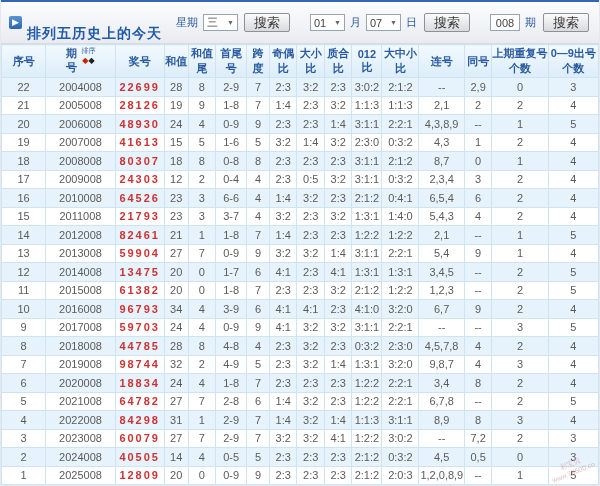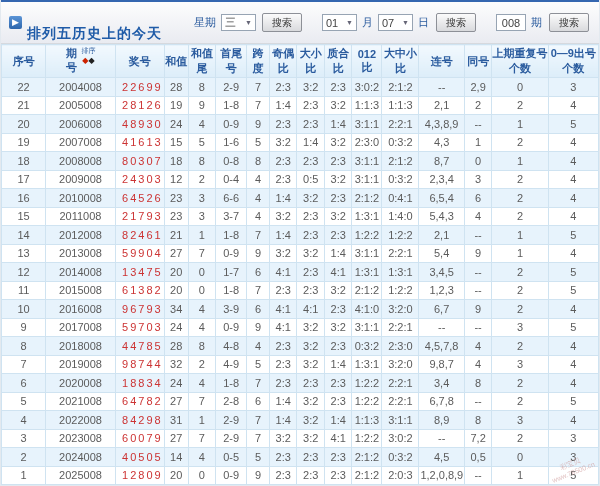--- a/index.html
+++ b/index.html
@@ -27,36 +27,36 @@
     display:inline-flex; align-items:center; justify-content:space-between;
     min-width:35px; height:17px; padding:0 3px; background:#fff;
     border:1px solid #97a4b3; color:#444; font-size:11px; cursor:pointer;
   }
   .selbox .caret { font-size:7px; color:#667; margin-left:3px; }
   .txtbox {
     width:30px; height:17px; border:1px solid #97a4b3; font-size:11px;
     text-align:center; color:#444; font-family:inherit;
   }
   .btn {
-    height:19px; padding:0 9px; margin:0 2px; font-size:10px; color:#333; font-family:inherit;
+    height:19px; padding:0 9px; margin:0 2px; font-size:13px; color:#333; font-family:inherit;
     border:1px solid #8d9097; border-radius:2px; background:linear-gradient(#fbfbfb,#d9dadd);
     cursor:pointer;
   }
   .gap { width:10px; }
   
   .table-wrap { flex:1 1 auto; }
   table { width:100%; height:100%; border-collapse:collapse; table-layout:fixed; }
   th, td { border:1px solid #cfe3f1; text-align:center; vertical-align:middle; overflow:hidden; }
   th {
     background:linear-gradient(#f2f9fe,#dcedf9); color:#2a5b9e;
     font-size:11px; font-weight:bold; height:32px; padding:1px 0;
   }
   td { font-size:11px; color:#5b5b5b; padding:0 1px; background:#fff; }
   tr.alt td { background:#e7f3fc; }
-  td.prize { color:#cc3333; font-weight:normal; letter-spacing:2px;text-align:right; }
+  td.prize { color:#cc3333; font-weight:bold; letter-spacing:2px; }
   
   .ph { display:flex; align-items:flex-start; justify-content:center; gap:4px; }
   .ph .stack { display:inline-block; width:12px; line-height:1.25; white-space:normal; }
   .sort { display:inline-block; line-height:1; }
   .sort-label { font-size:7px; color:#2a5b9e; font-weight:normal; display:block; }
   .d { font-size:8px; line-height:1; cursor:pointer; }
   .d.red { color:#cc2200; }
   .d.dark { color:#222; }
   
   .watermark {

